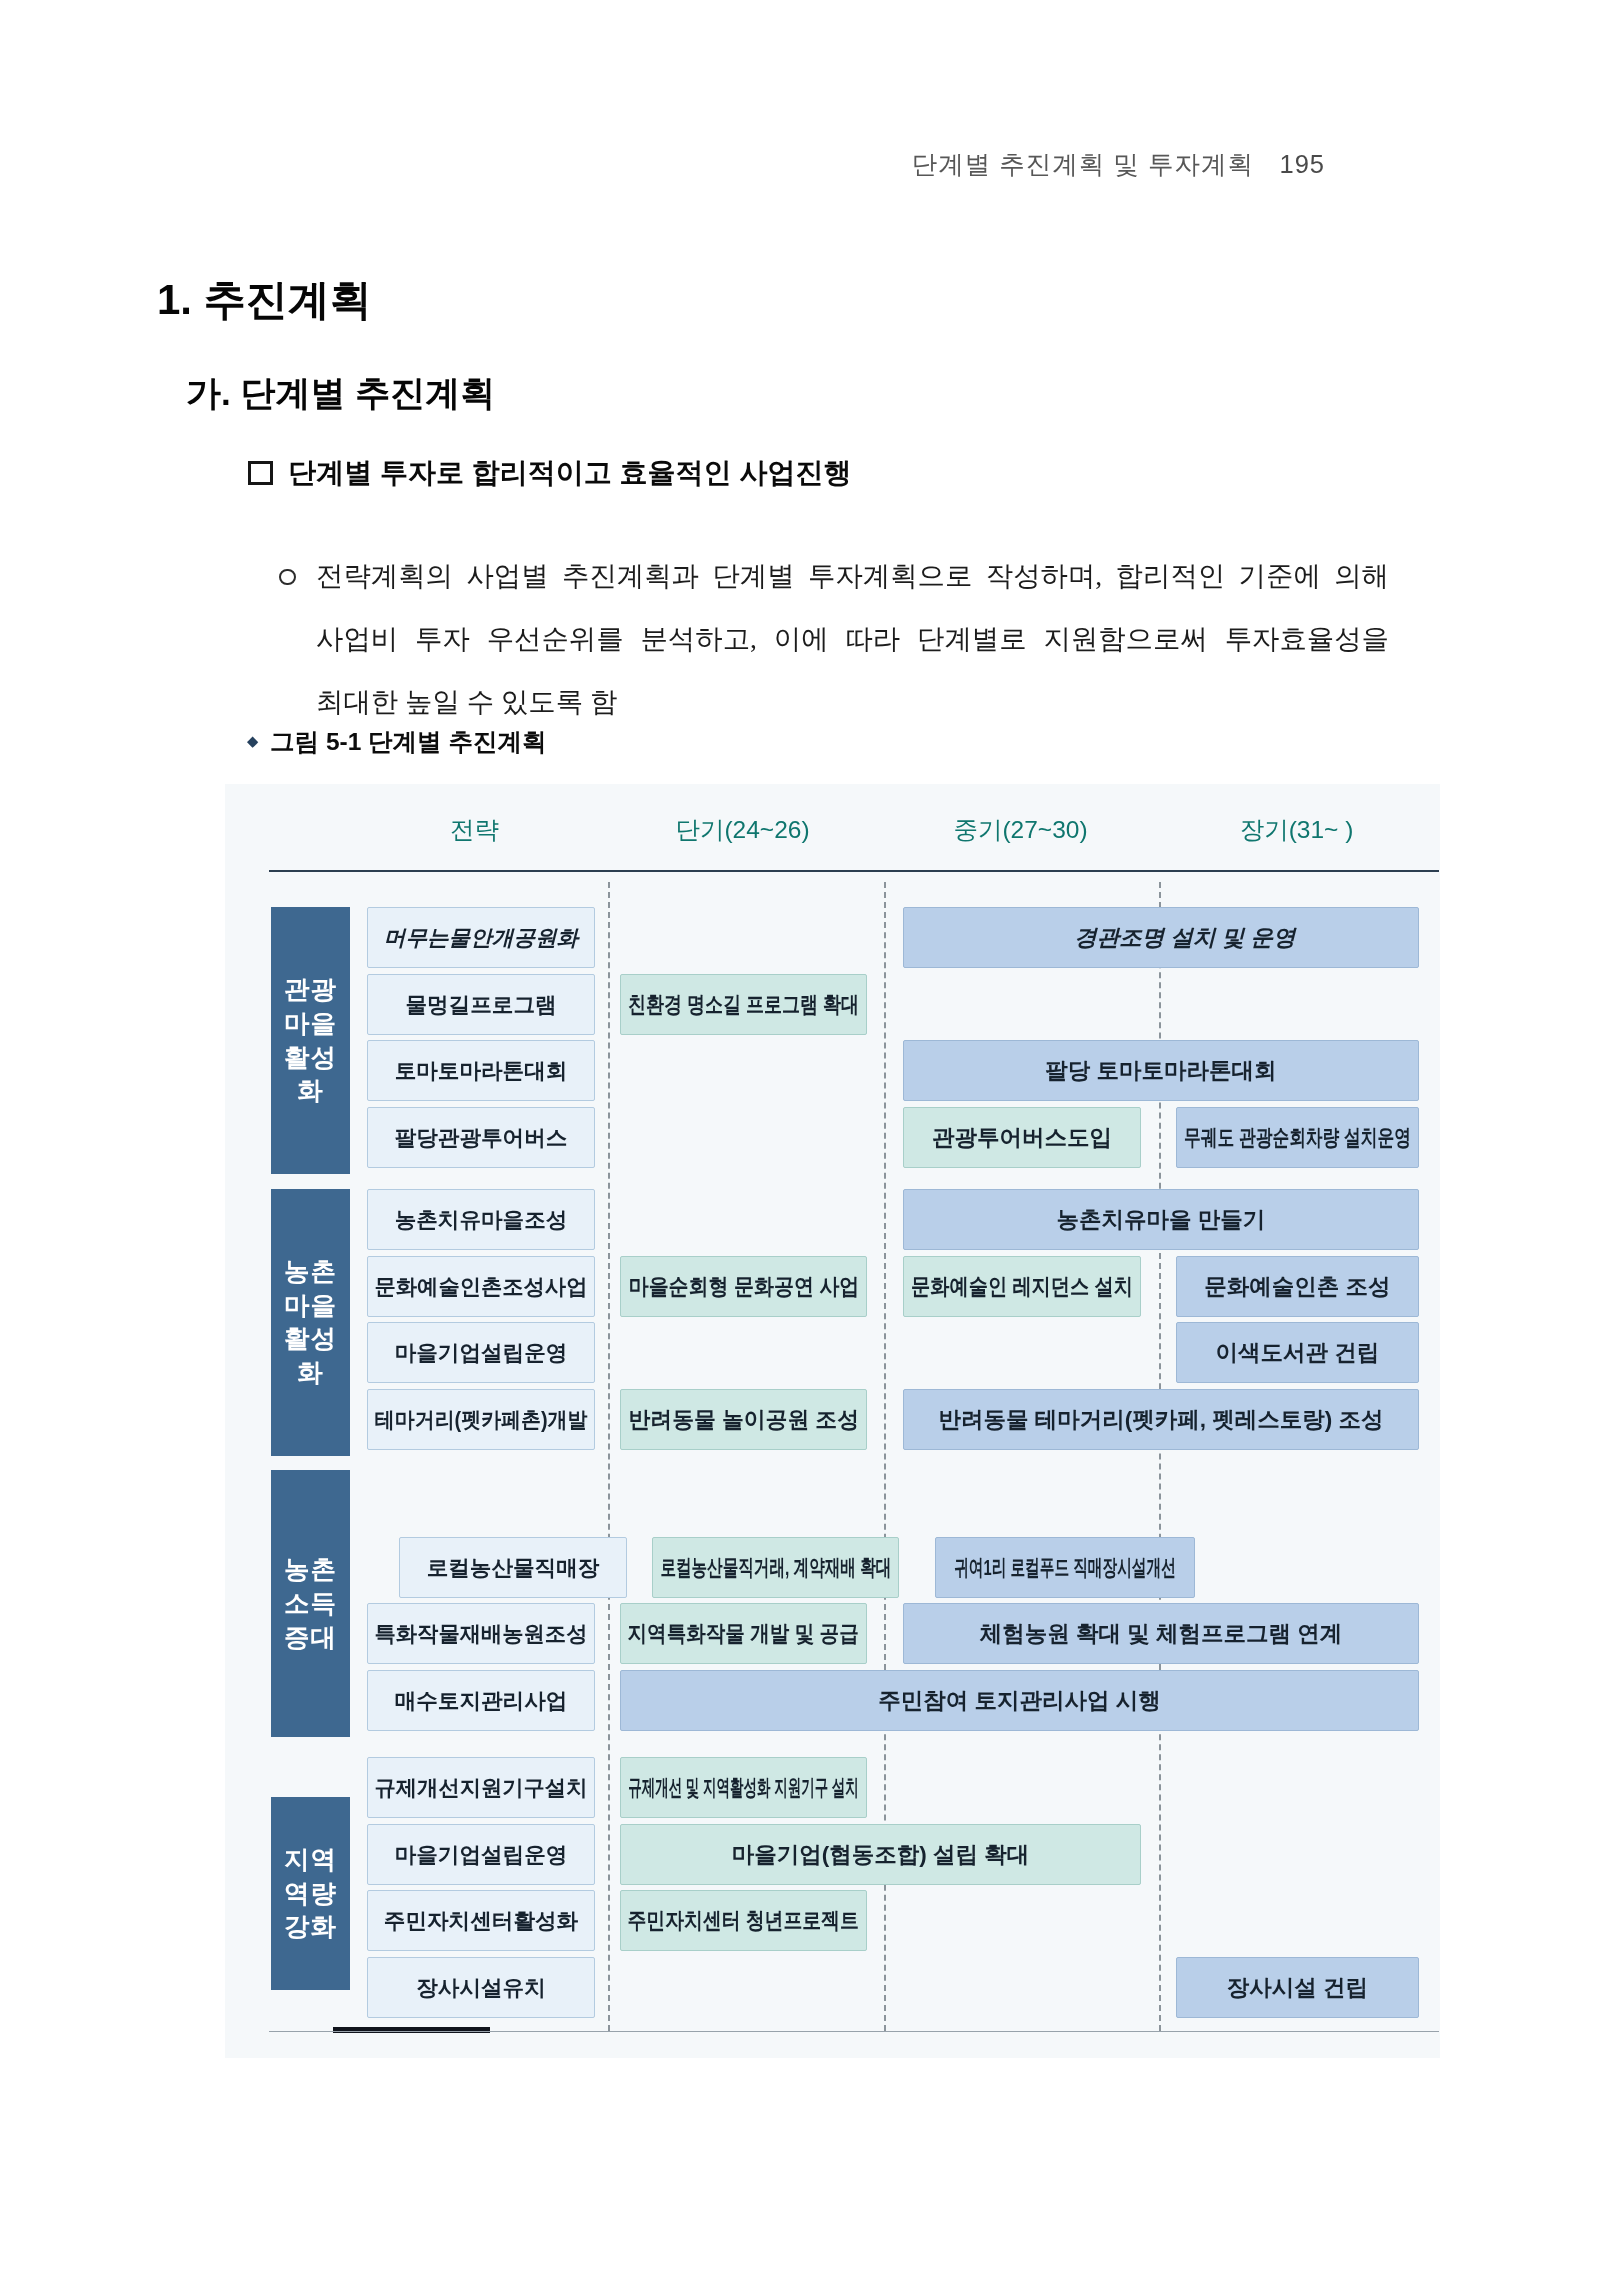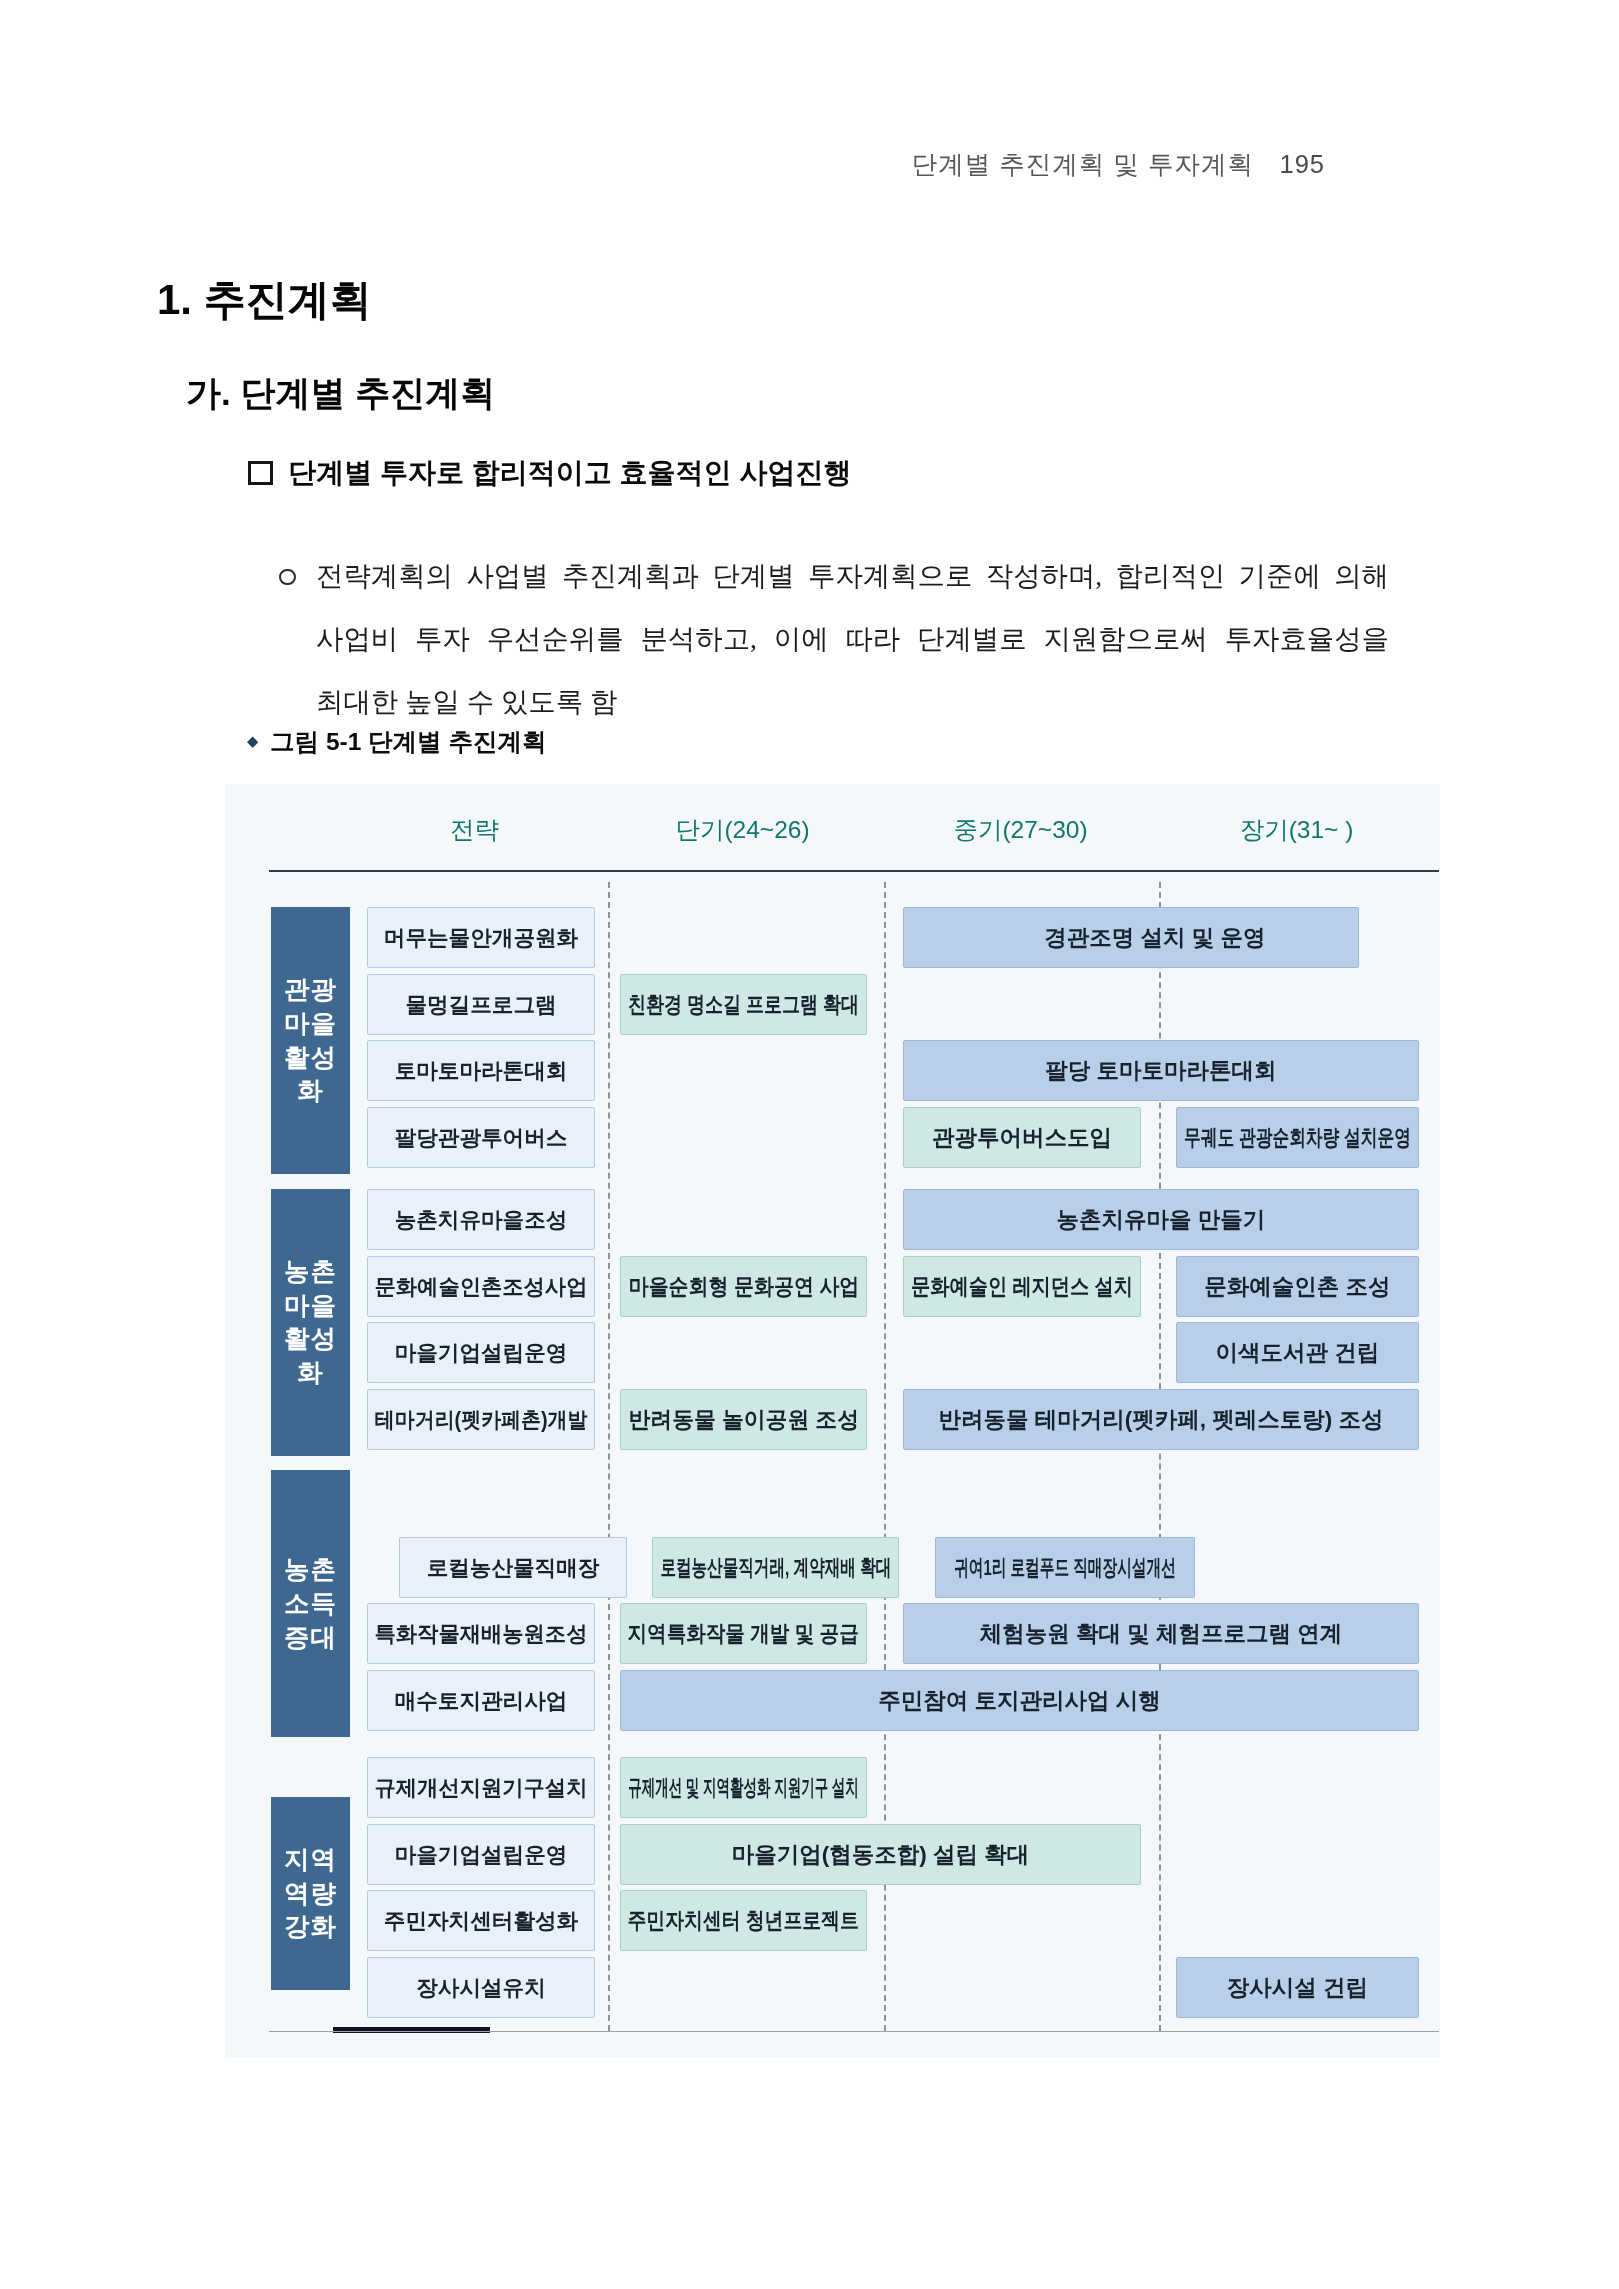--- a/index.html
+++ b/index.html
@@ -117,25 +117,25 @@
 <div class="figure">
   <div class="header-rule"></div>
   <div class="vdash" style="left:383px"></div>
   <div class="vdash" style="left:659px"></div>
   <div class="vdash" style="left:934px"></div>
   <div class="groups">
       <div class="group" style="top: 0px; height: 267px; position: relative; margin-top: 0px;">
         <div class="cat-bar" style="height: 267px; background: rgb(62, 104, 144);">관광
 마을
 활성화</div>
-        <div class="row" style="top: 0px;">
+        <div class="row" style="top: 0px; font-style: italic;">
           <div class="box strategy" style="left: 0px; width: 228px;">
             <span class="box-label">머무는물안개공원화</span>
           </div>
-          <div class="box blue" style="left: 536px; width: 456px; padding-left: 48px;">
+          <div class="box blue" style="left: 536px; width: 516px; padding-left: 48px;">
             <span class="box-label">경관조명 설치 및 운영</span>
           </div>
         </div>
         <div class="row" style="top: 67px;">
           <div class="box strategy" style="left: 0px; width: 228px;">
             <span class="box-label">물멍길프로그램</span>
           </div>
           <div class="box teal" style="left: 253px; width: 247px;">
             <span class="box-label" style="transform: scaleX(0.8); transform-origin: center center;">친환경 명소길 프로그램 확대</span>
           </div>

